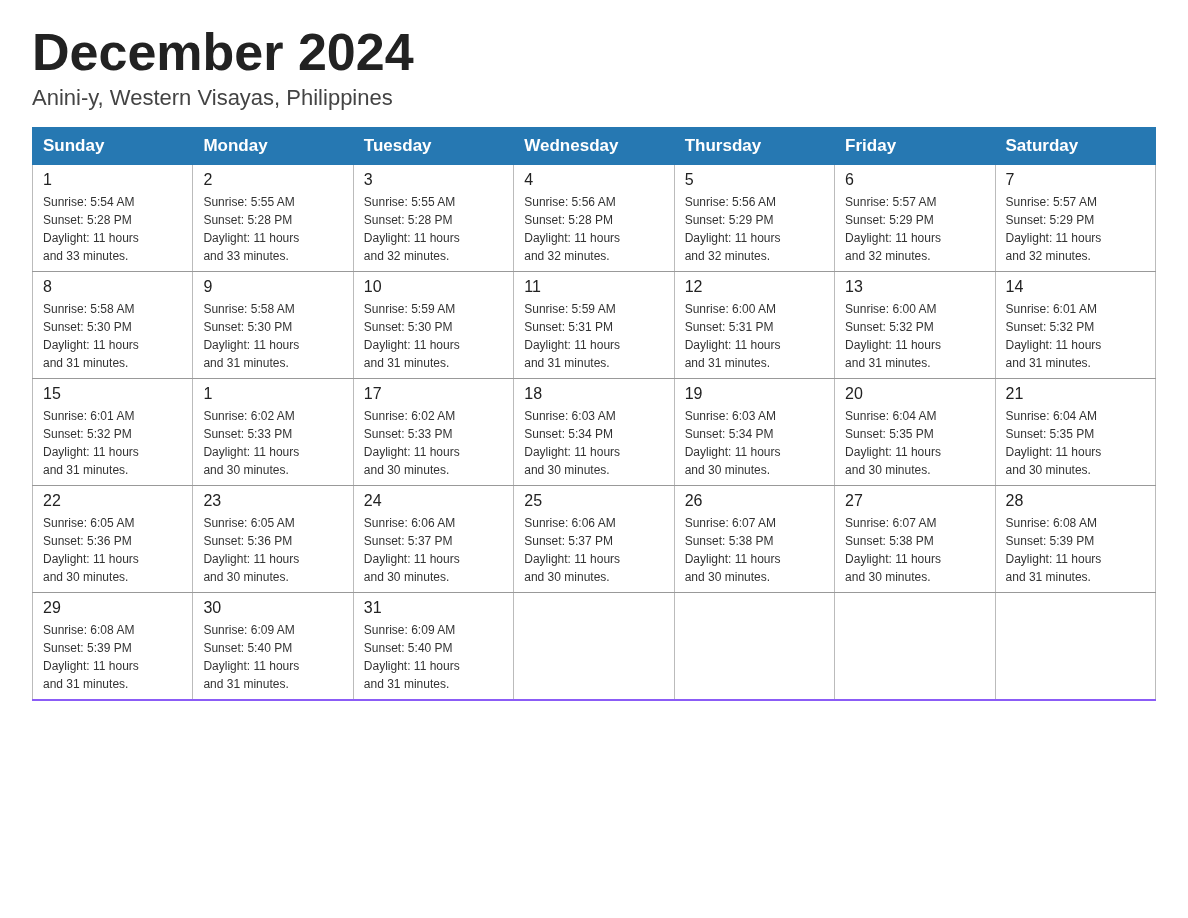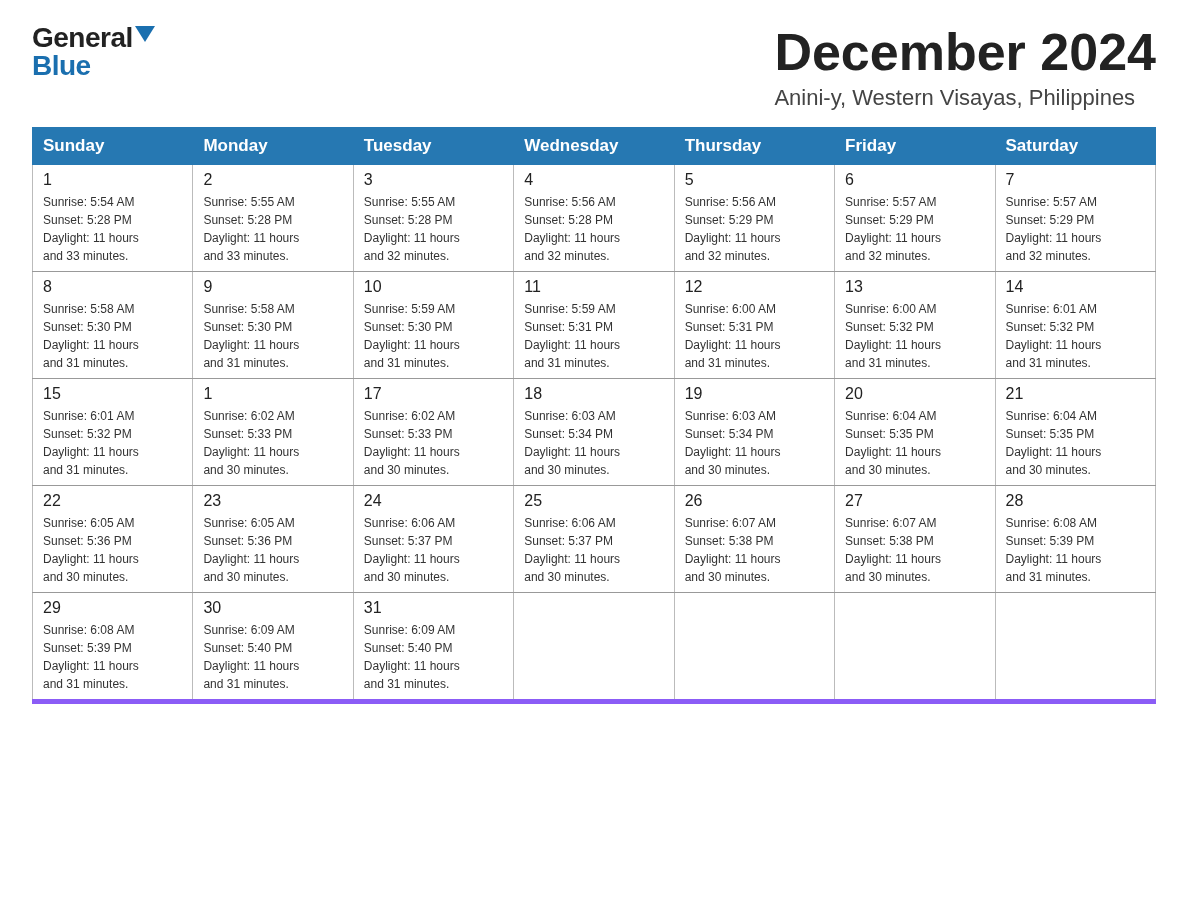--- a/index.html
+++ b/index.html
@@ -88,21 +88,21 @@
       width: calc(100% / 7);
       min-height: 100px;
       font-size: 13px;
       color: #222;
       background: #fff;
     }
     .calendar-table tr td {
       border-bottom: 1.5px solid #999;
     }
     .calendar-table tr:last-child td {
-      border-bottom: 5px solid #8b5cf6;
+      border-bottom: 2px solid #8b5cf6;
     }
     .day-number {
       font-size: 16px;
       font-weight: normal;
       color: #222;
       margin-bottom: 4px;
       display: block;
     }
     .day-info {
       font-size: 12px;
@@ -110,29 +110,20 @@
       line-height: 1.5;
     }
     .empty-cell {
       background: #fff;
     }
   </style>
 </head>
 <body>
 
 <div class="header-row">
-  <div class="logo">
-    <div class="logo-line">
-      <span class="logo-text-general">General</span>
-      <span class="logo-triangle"></span>
-    </div>
-    <div>
-      <span class="logo-text-blue">Blue</span>
-    </div>
-  </div>
   <div class="title-block">
     <div class="month-title">December 2024</div>
     <div class="location-title">Anini-y, Western Visayas, Philippines</div>
   </div>
 </div>
 
 <table class="calendar-table">
   <thead>
     <tr id="weekday-header-row">
     <th>Sunday</th>

